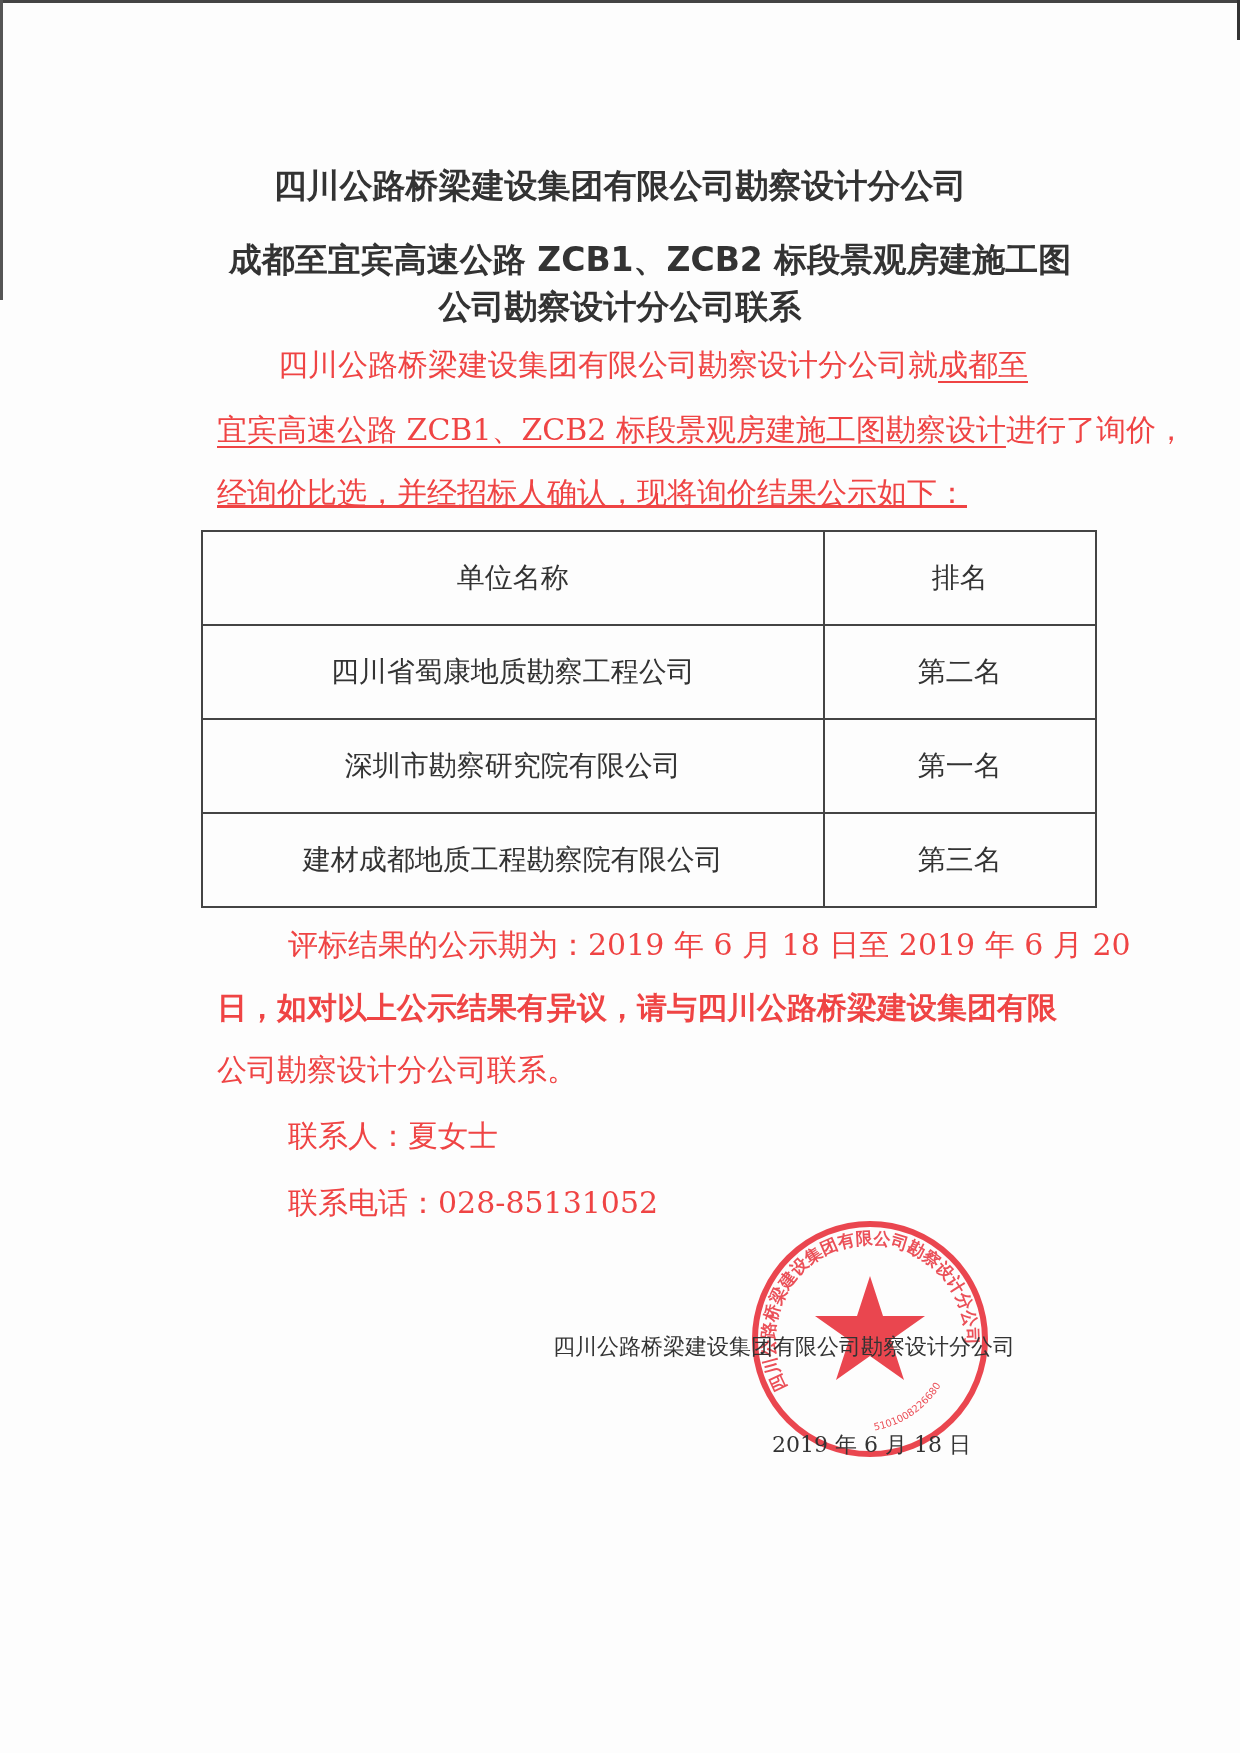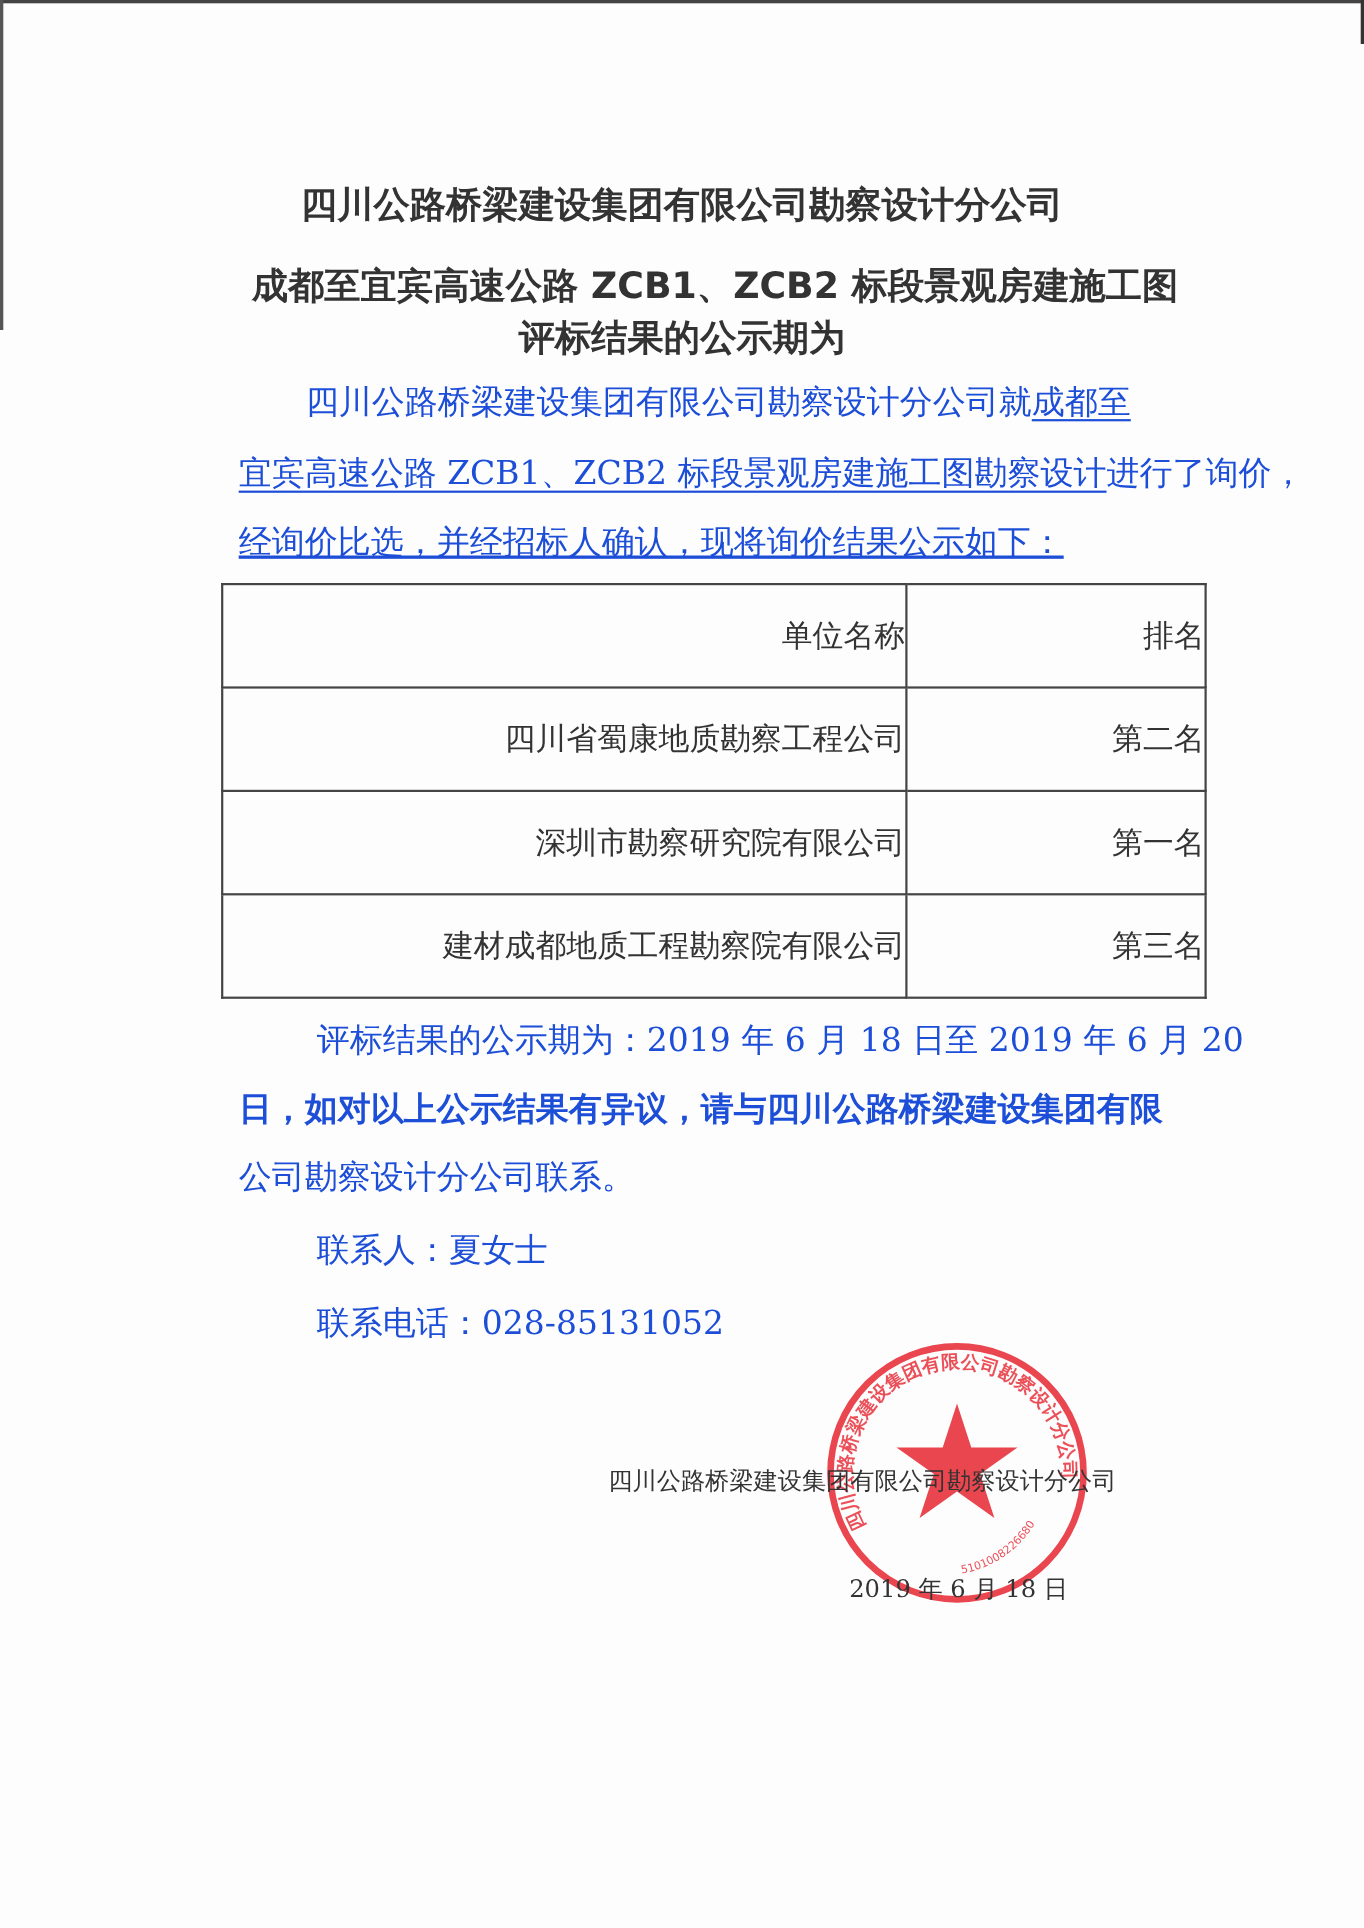--- a/index.html
+++ b/index.html
@@ -16,30 +16,30 @@
   .title {
     position: absolute; left: 0; width: 1240px; text-align: center;
     font-family: "DejaVu Sans", "Liberation Sans", sans-serif;
     font-weight: bold; font-size: 33px; color: #333; letter-spacing: 0px;
   }
   .t1 { top: 164px; }
   .t2 { top: 238px; padding-left: 30px; }
   .t3 { top: 285px; }
 
   .body-line {
-    position: absolute; font-size: 30px; color: #1d4ed8; white-space: nowrap;
+    position: absolute; font-size: 30px; color: #ef4444; white-space: nowrap;
   }
   .u { text-decoration: underline; text-underline-offset: 6px; text-decoration-thickness: 2px; }
 
   .rank-table {
     position: absolute; left: 201px; top: 530px; width: 896px; height: 376px;
     border-collapse: collapse;
   }
   .rank-table td {
-    border: 2px solid #444; text-align: right; font-size: 28px; color: #333;
+    border: 2px solid #444; text-align: center; font-size: 28px; color: #333;
     height: 92px; padding: 0;
   }
   .col-name { width: 624px; }
   .col-rank { width: 272px; }
 
   .stamp {
     position: absolute; left: 749px; top: 1218px; width: 242px; height: 242px;
   }
   .sig {
     position: absolute; font-size: 22px; color: #333; white-space: nowrap;
@@ -47,21 +47,21 @@
 </style>
 </head>
 <body>
 
 <div class="scan-edge-top"></div>
 <div class="scan-edge-left"></div>
 <div class="scan-edge-right"></div>
 
 <div class="title t1">四川公路桥梁建设集团有限公司勘察设计分公司</div>
 <div class="title t2">成都至宜宾高速公路 ZCB1、ZCB2 标段景观房建施工图</div>
-<div class="title t3">评标结果的公示期为</div>
+<div class="title t3">公司勘察设计分公司联系</div>
 
 <div class="body-line" style="left:278px; top:345px;">
   <span>四川公路桥梁建设集团有限公司勘察设计分公司就</span><span class="u">成都至</span>
 </div>
 <div class="body-line" style="left:217px; top:410px;">
   <span class="u">宜宾高速公路 ZCB1、ZCB2 标段景观房建施工图勘察设计</span><span>进行了询价，</span>
 </div>
 <div class="body-line" style="left:217px; top:473px;text-decoration:underline;">经询价比选，并经招标人确认，现将询价结果公示如下：</div>
 
 <table class="rank-table">

